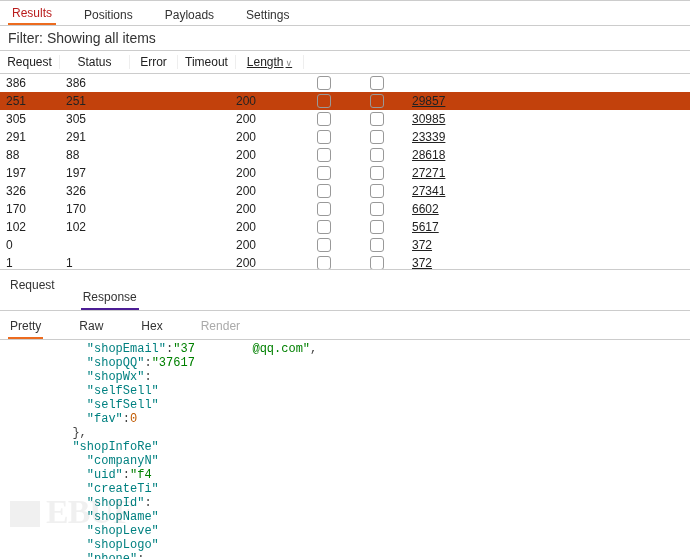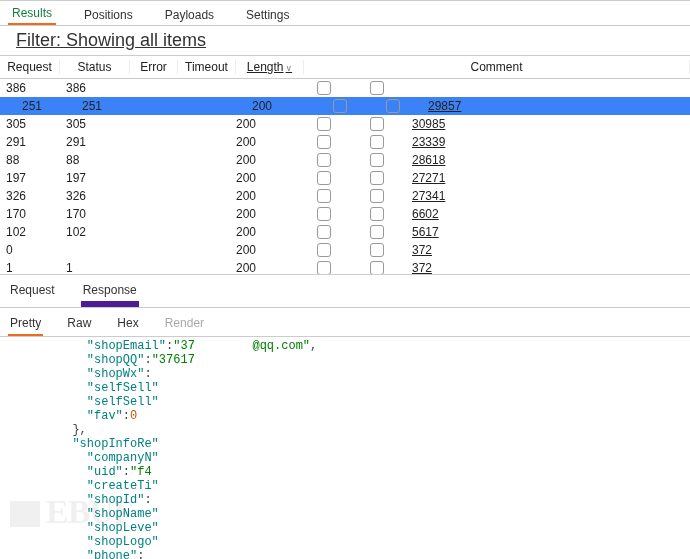--- a/index.html
+++ b/index.html
@@ -22,28 +22,27 @@
     padding-left: 8px;
     gap: 24px;
   }
   .top-tabs .tab {
     padding: 4px 4px 3px 4px;
     cursor: pointer;
     color: #333;
   }
   .top-tabs .tab.active {
     border-bottom: 2px solid #ec6b1f;
-    color: #15803d;
+    color: #b91c1c;
   }
   .filter-bar {
     border-bottom: 1px solid #ccc;
-    padding: 4px 16px;
-    font-size: 18px;
+    padding: 4px 8px;
+    font-size: 14px;
     color: #333;
-    text-decoration: underline;
   }
   .table {
     border-bottom: 1px solid #ccc;
     height: 218px;
     overflow: hidden;
     position: relative;
   }
   .thead, .trow {
     display: flex;
     align-items: center;
@@ -78,22 +77,21 @@
     font-size: 9px;
     color: #888;
     margin-left: 2px;
   }
   .trow {
     height: 18px;
     font-size: 12px;
     align-items: center;
   }
   .trow.sel {
-    background: #3b82f6;
-    padding-left: 16px;
+    background: #c2410c;
   }
   .chk {
     display: inline-block;
     width: 12px;
     height: 12px;
     border: 1px solid #999;
     border-radius: 3px;
     vertical-align: middle;
   }
   .sub-tabs {
@@ -102,25 +100,26 @@
     padding: 6px 8px 0 8px;
     border-bottom: 1px solid #ccc;
   }
   .sub-tabs .stab {
     padding: 2px 2px 4px 2px;
     cursor: pointer;
     font-size: 12px;
     color: #333;
   }
   .sub-tabs .stab.active {
-    border-bottom: 6px solid #4c1d95;
+    border-bottom: 2px solid #4c1d95;
+    margin-top: 12px;
   }
   .view-tabs {
     display: flex;
-    gap: 22px;
+    gap: 34px;
     padding: 6px 8px 0 8px;
     border-bottom: 1px solid #ccc;
   }
   .view-tabs .vtab {
     padding: 2px 2px 4px 2px;
     cursor: pointer;
     font-size: 12px;
     color: #333;
   }
   .view-tabs .vtab.active {
@@ -180,21 +179,20 @@
 
 <div class="table">
   <div class="thead">
     <div class="cell c-req">Request</div>
     <div class="cell c-status">Status</div>
     <div class="cell c-err">Error</div>
     <div class="cell c-to">Timeout</div>
     <div class="cell c-len">
       <span>Length</span><span class="sort-ind">∨</span>
     </div>
-    <div class="cell c-com">Comment</div>
   </div>
   <div id="tbody">
       <div class="trow">
         <div class="cell c-req">386</div>
         <div class="cell c-pay">386</div>
         <div class="cell c-status"></div>
         <div class="cell c-err"><span class="chk"></span></div>
         <div class="cell c-to"><span class="chk"></span></div>
         <div class="cell c-len"></div>
         <div class="cell c-com"></div>

